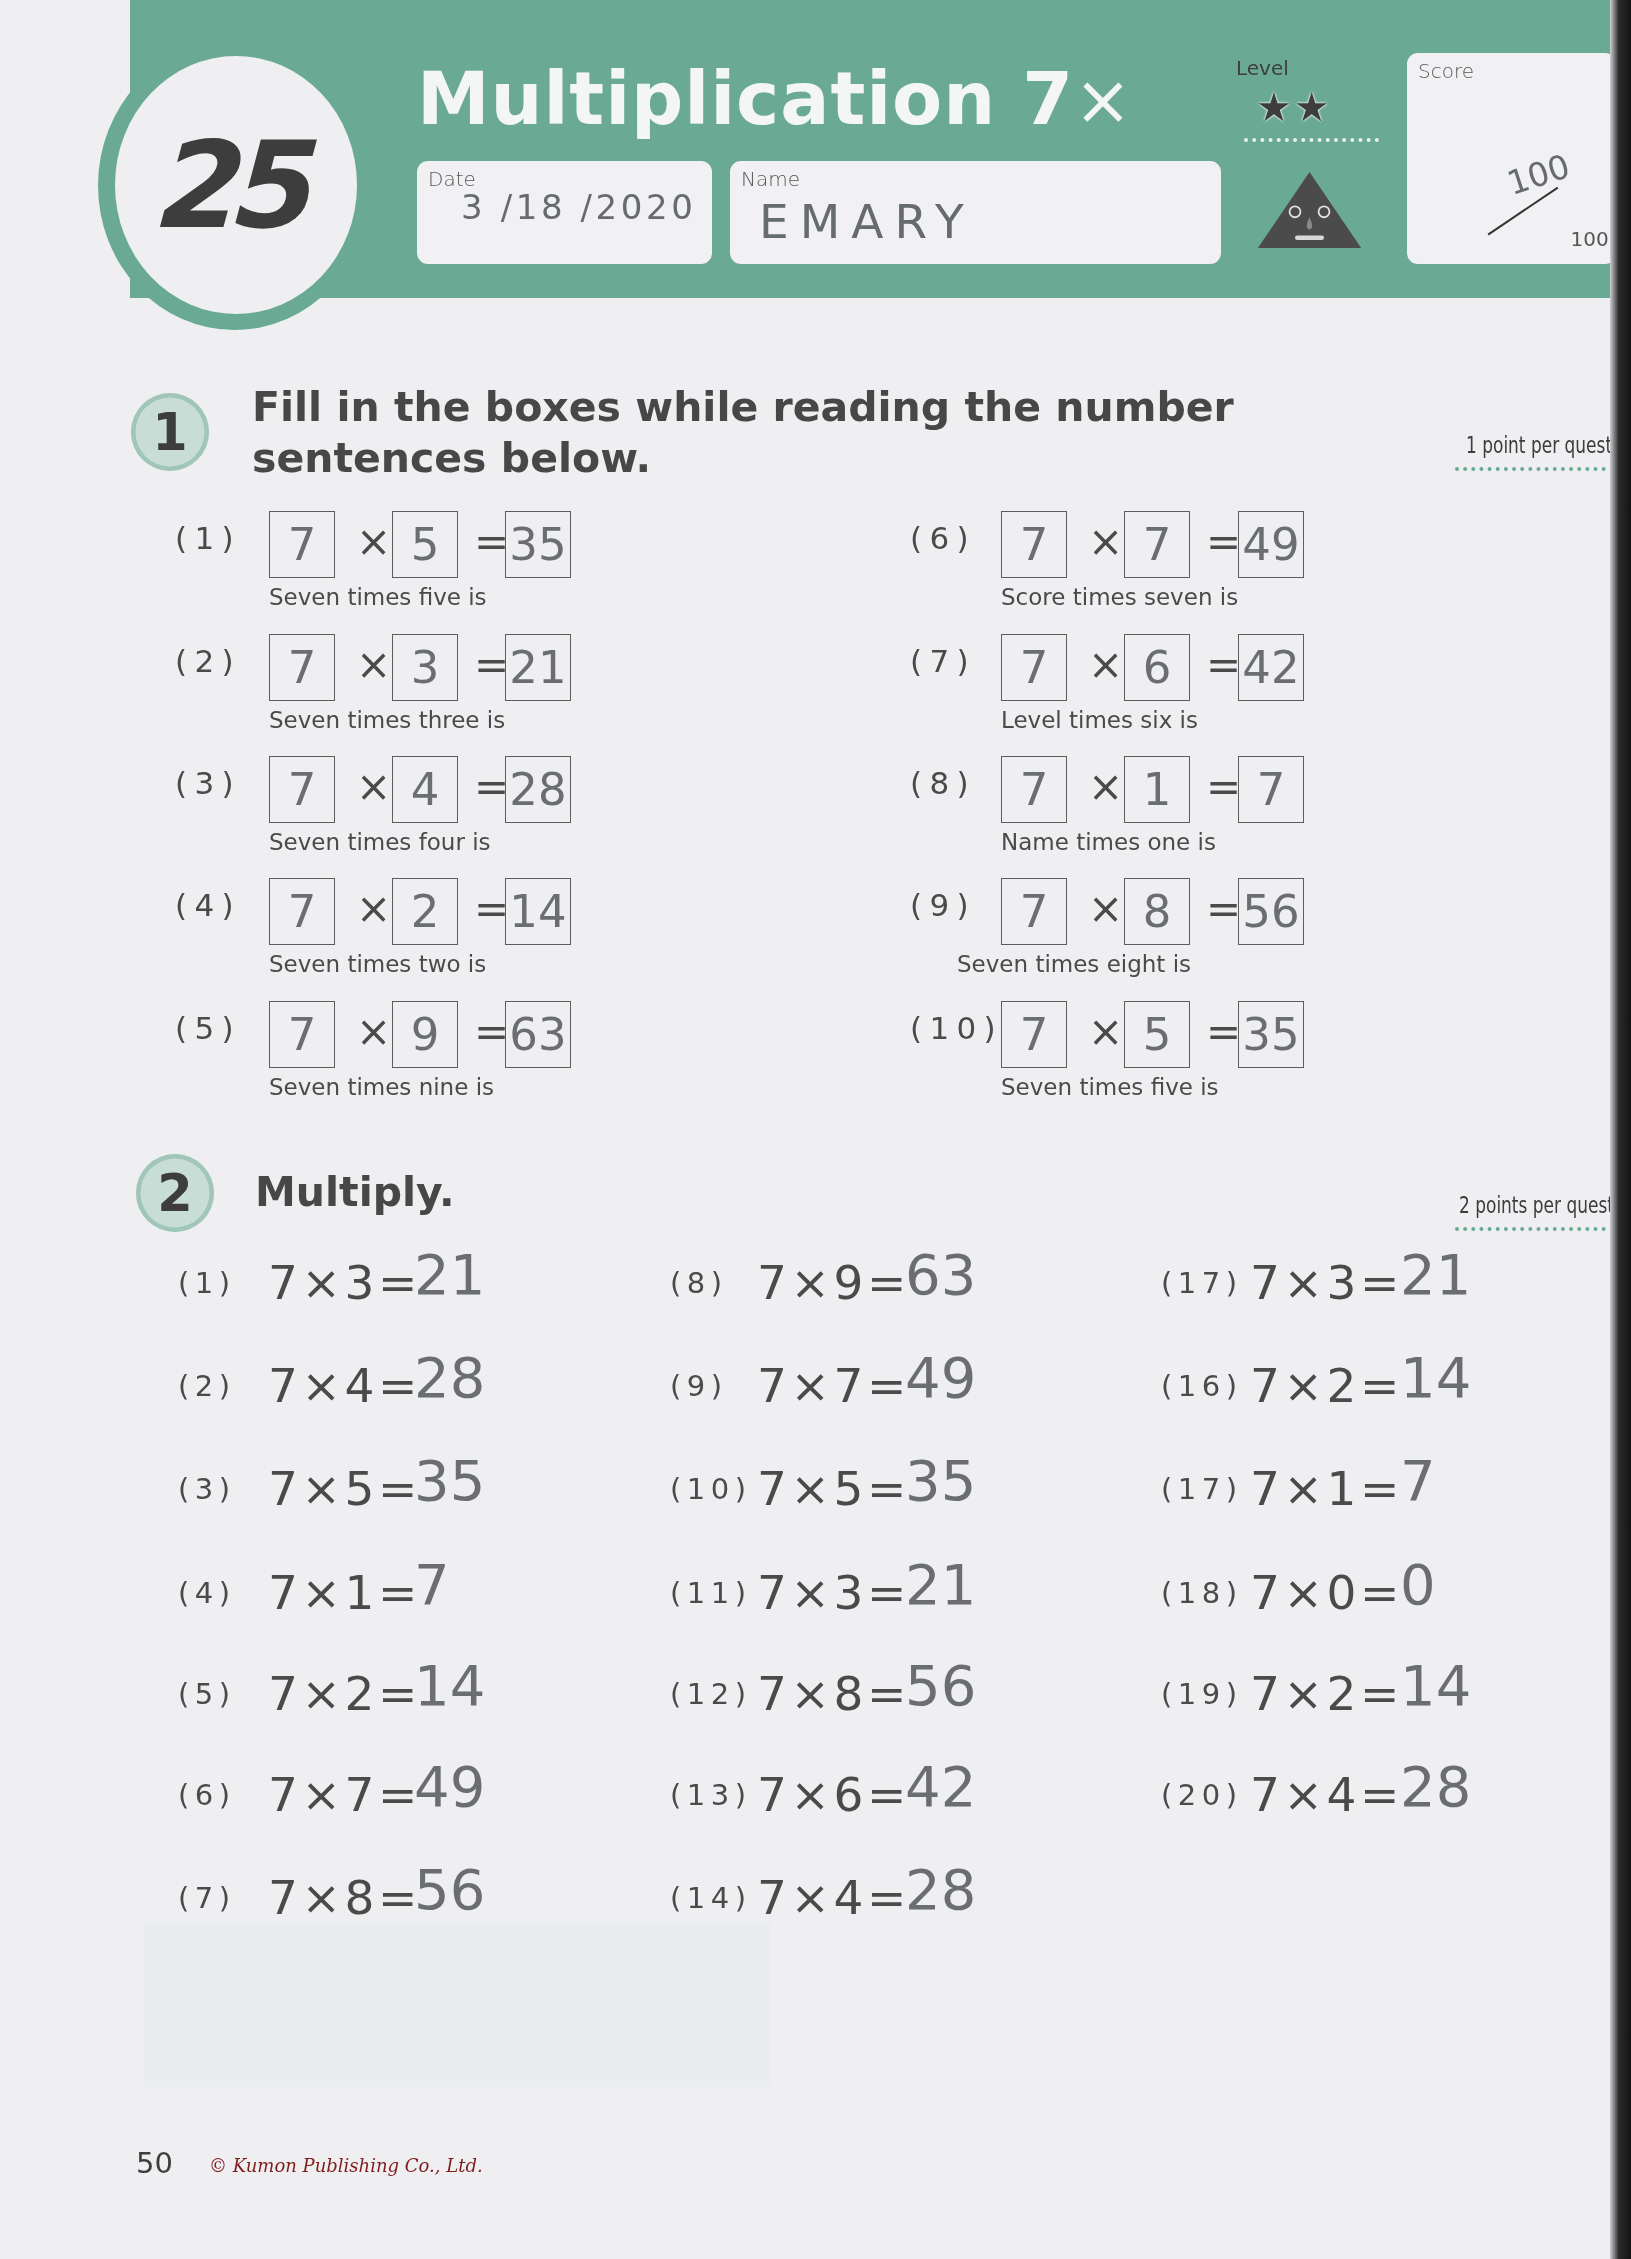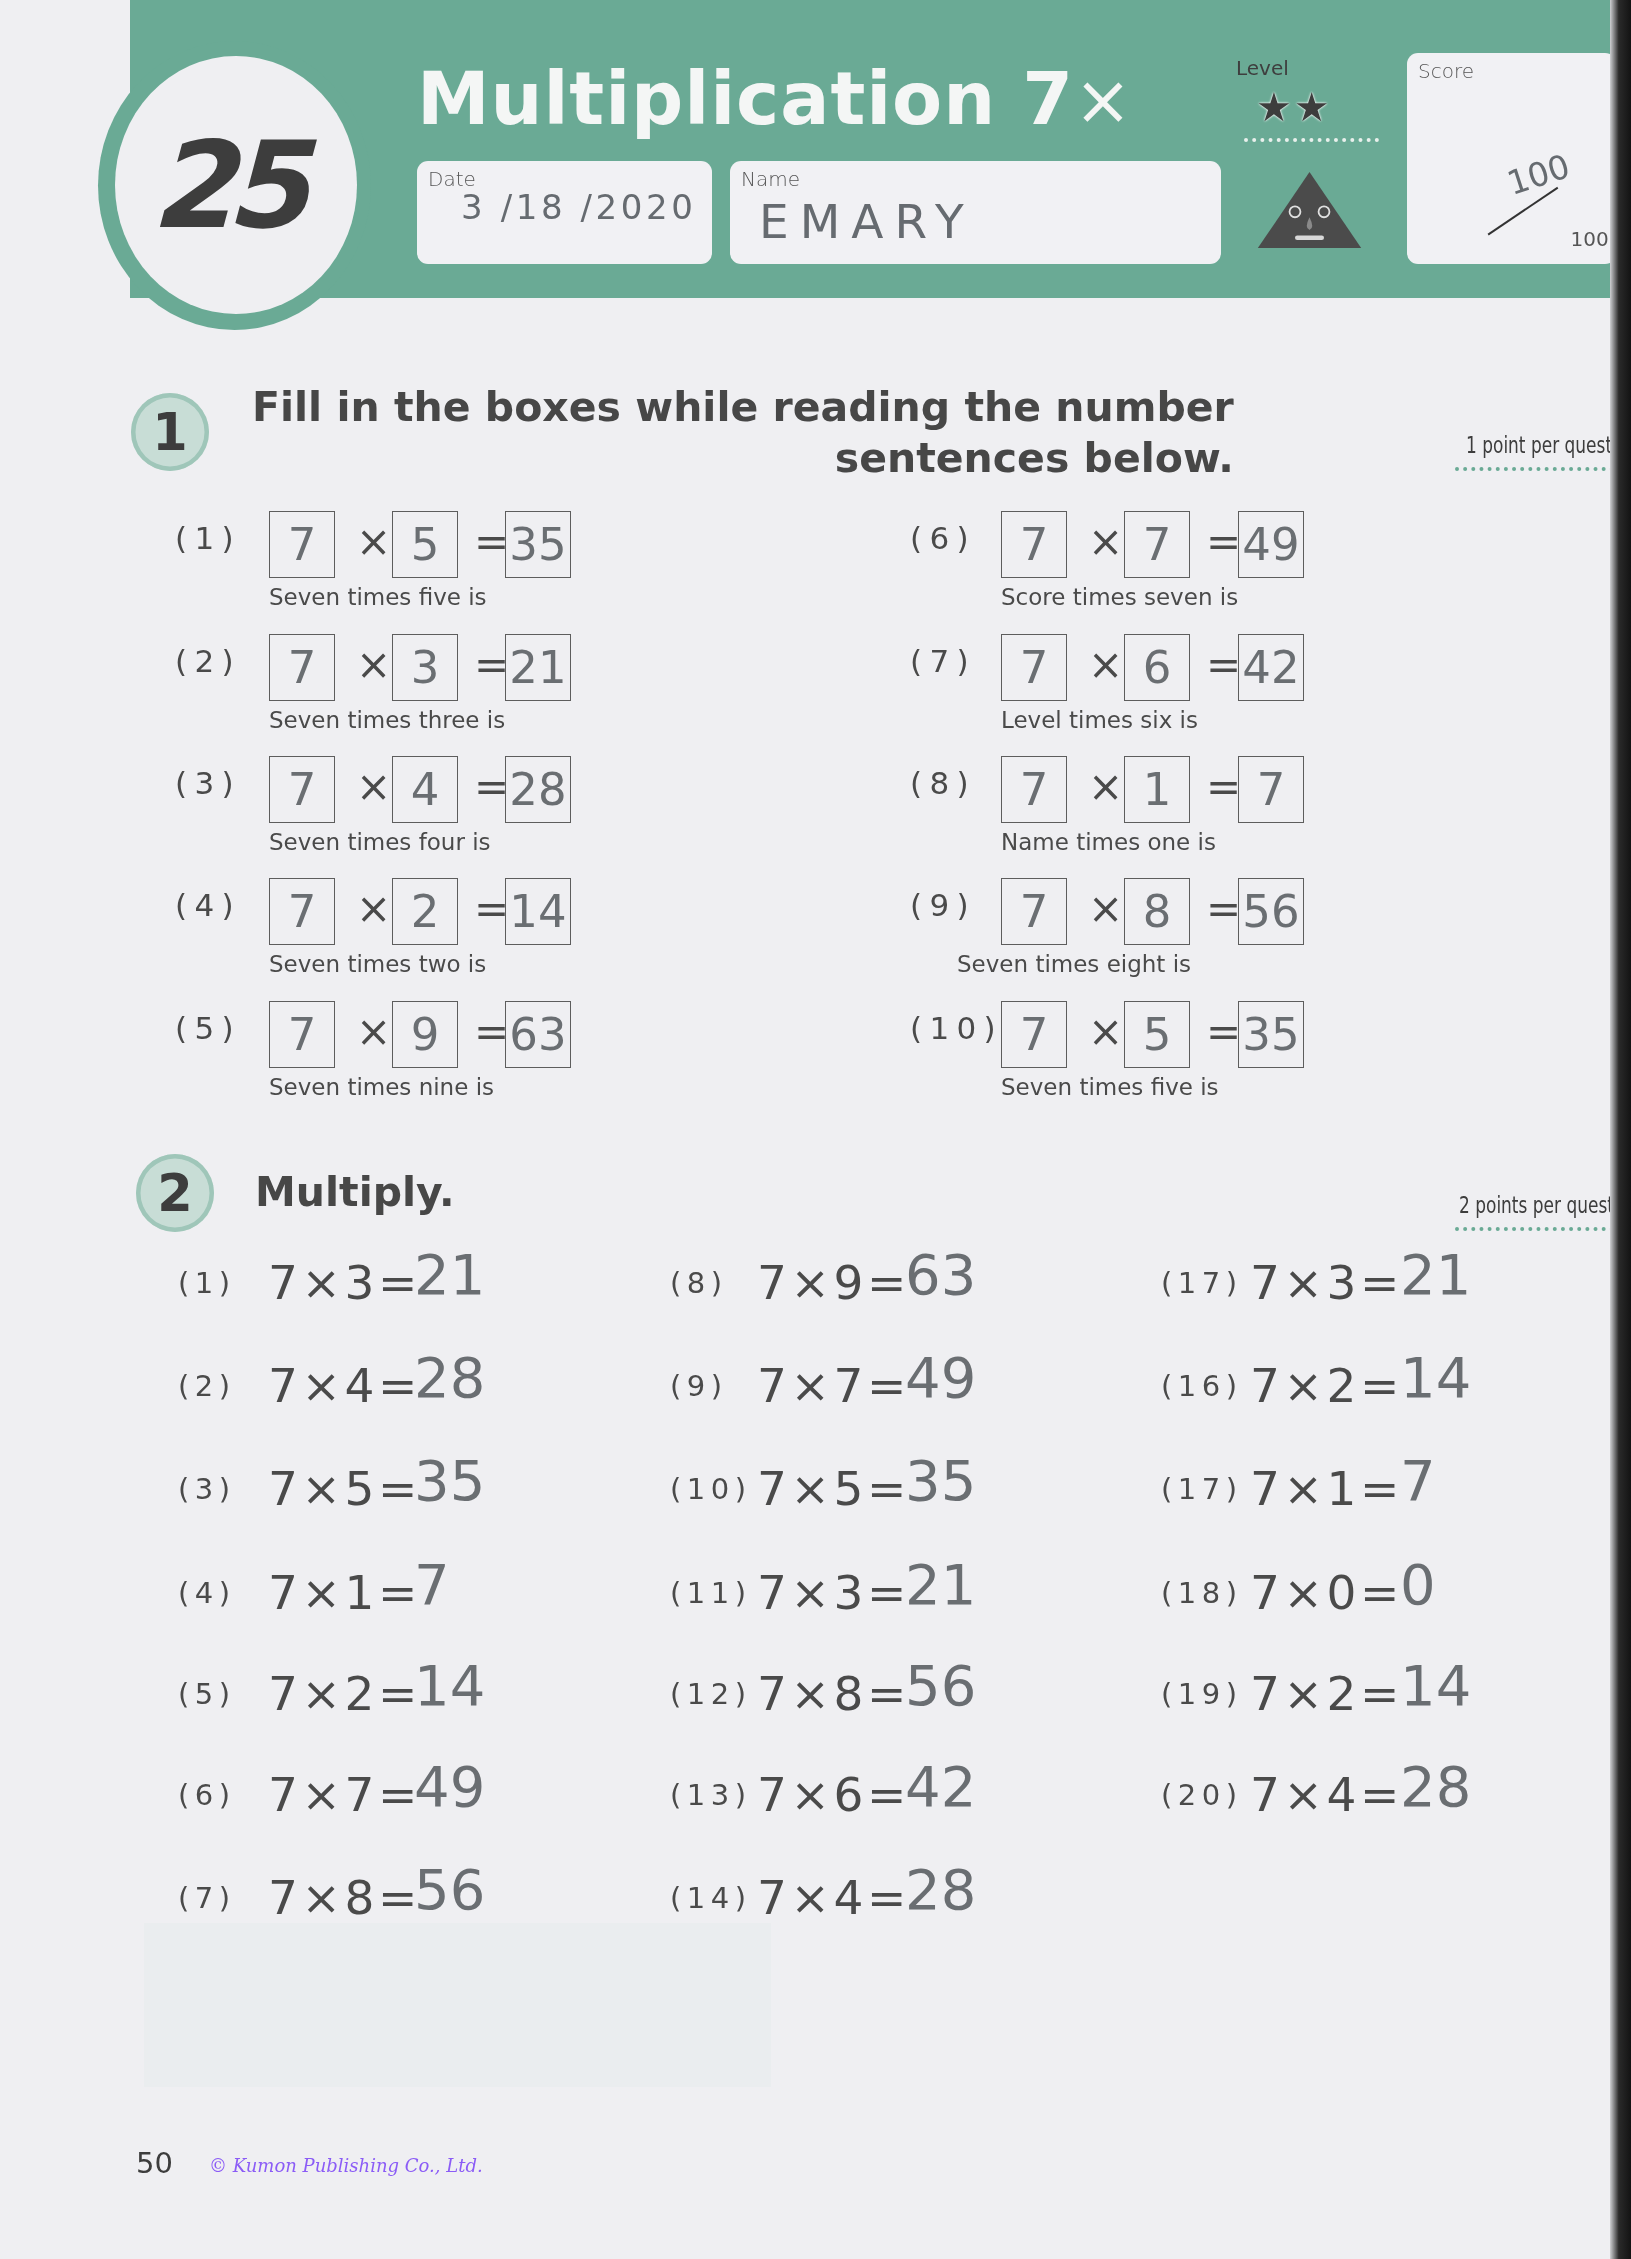--- a/index.html
+++ b/index.html
@@ -120,21 +120,21 @@
     position: absolute; top: 0; font-size: 47px; color: #4a4a4a; letter-spacing: 3.6px;
   }
   .m-answer {
     position: absolute; top: -12.7px; font-size: 56px; color: #6a6e72;
   }
   .page-number {
     position: absolute; left: 136px; top: 2146px; font-size: 29px; color: #3d3d3d;
   }
   .copyright {
     position: absolute; left: 209px; top: 2155px; font-size: 18px; font-style: italic;
-    font-family: "DejaVu Serif", serif; color: #8b5cf6;
+    font-family: "DejaVu Serif", serif; color: #7f1d1d;
   }
   .bleed-panel {
     position: absolute; left: 144px; top: 1923px; width: 627px; height: 164px;
     background: #e9eced; opacity: 0.8;
   }
 </style>
 </head>
 <body>
 
 <div class="page">
@@ -172,21 +172,21 @@
   </svg>
 
   <div class="field-box score-box">
     <span class="field-label">Score</span>
     <span class="score-value handwriting">100</span>
     <div class="score-slash"></div>
     <span class="score-max">100</span>
   </div>
 
   <div class="section-badge" style="left:131px; top:393px;">1</div>
-  <div class="section-heading" style="left:252px; top:382px;text-align:right;">
+  <div class="section-heading" style="left:252px; top:382px;">
     <div>Fill in the boxes while reading the number</div>
     <div>sentences below.</div>
   </div>
   <span class="points-note" style="left:1466px; top:431px;">1 point per question</span>
   <div class="points-dots" style="left:1455px; top:467px; width:159px;"></div>
 
   <div id="s1-rows">
       <div class="fill-row" style="left: 0px; top: 511px; width: 1546px;">
         <span class="q-label" style="left:175px">(1)</span>
         <div class="ans-box handwriting" style="left:269px">7</div>

